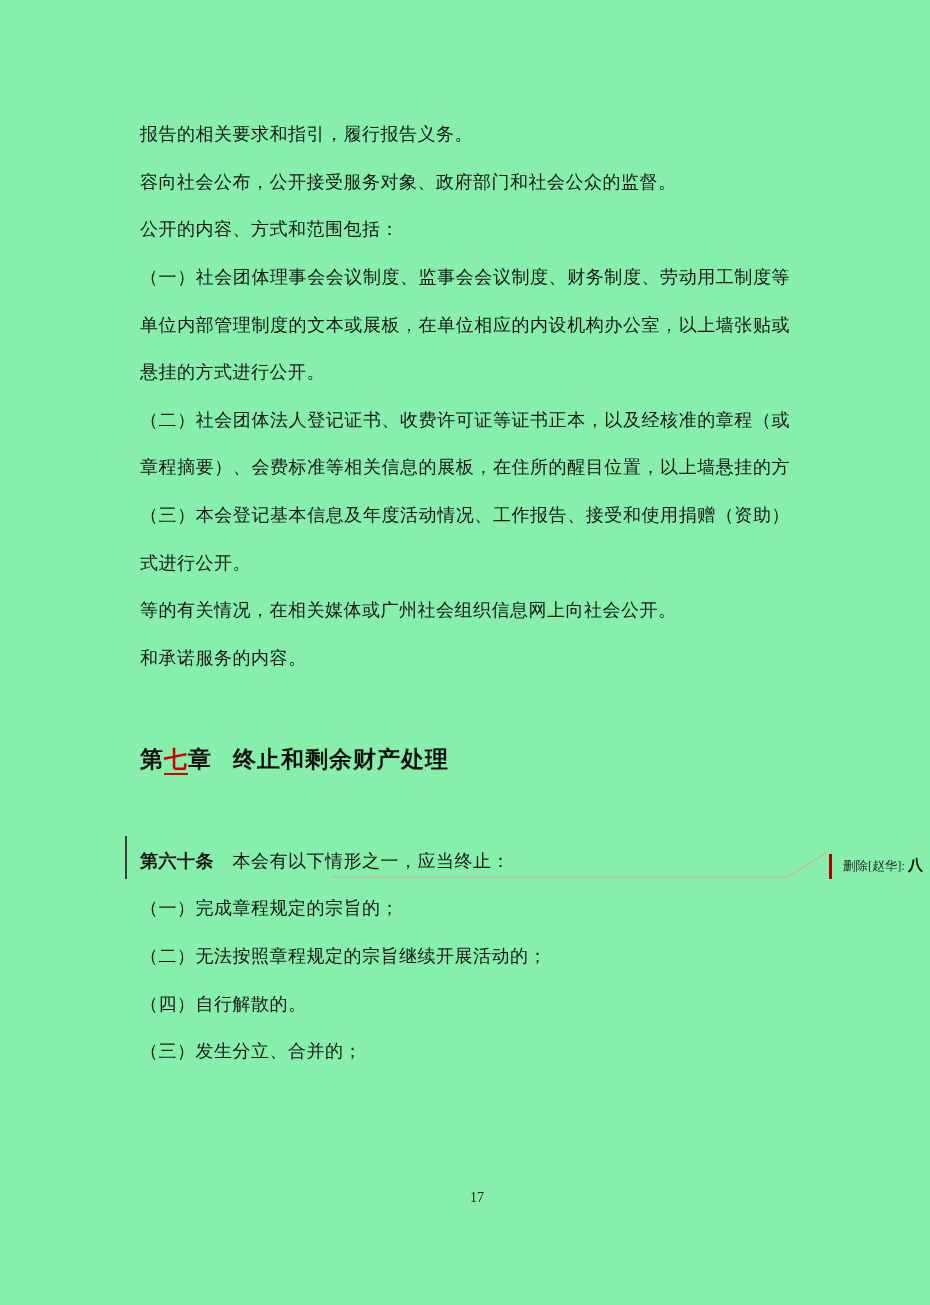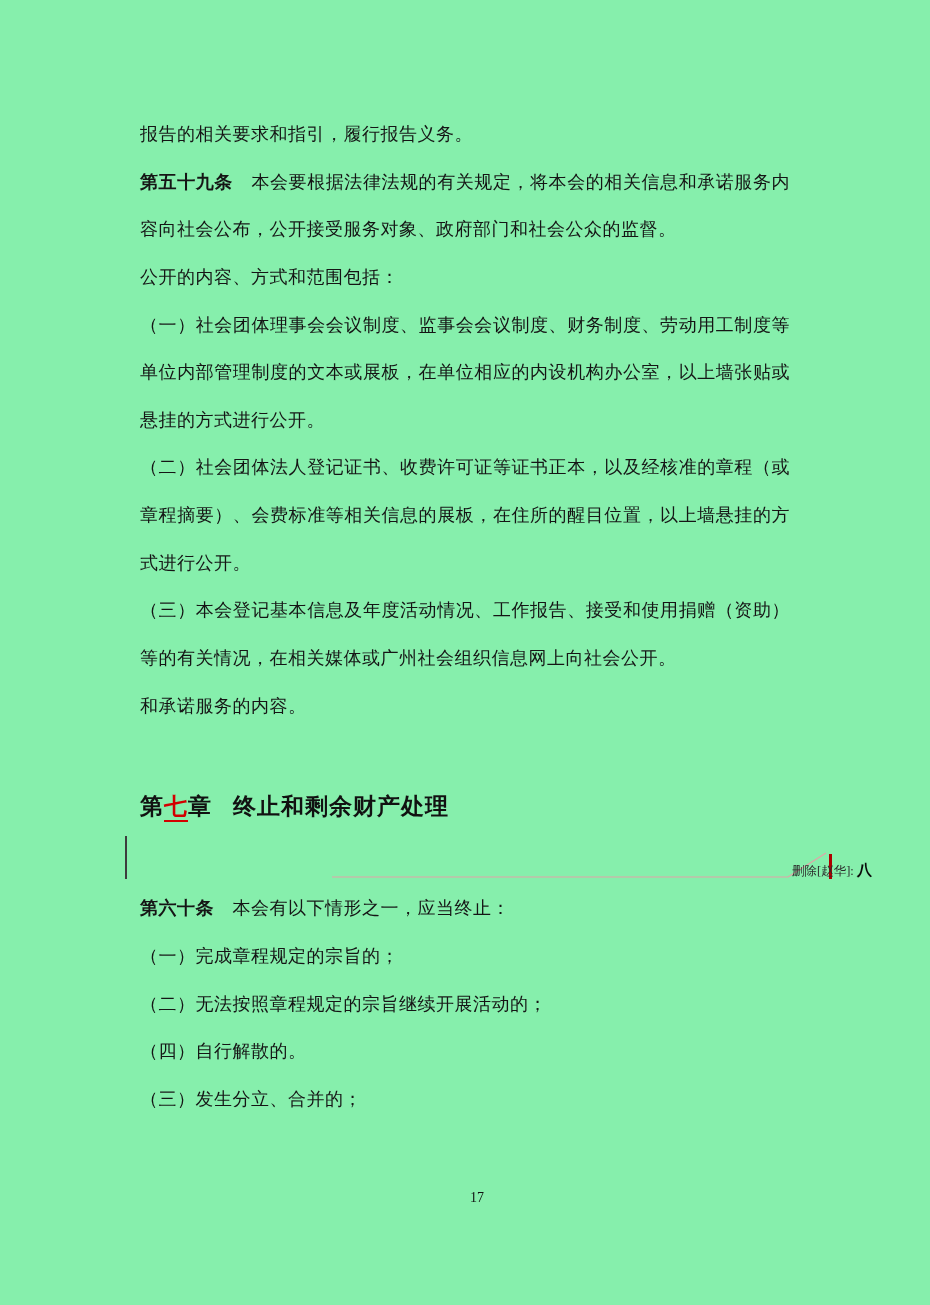--- a/index.html
+++ b/index.html
@@ -57,22 +57,22 @@
     width: 2px; height: 43px;
     background: #3d3d3d;
   }
   .connector-svg {
     position: absolute;
     left: 0; top: 0;
     pointer-events: none;
   }
   .callout {
     position: absolute;
-    left: 792px; top: 853px;
-    height: 26px; line-height: 34px;
+    left: 843px; top: 853px;
+    height: 26px; line-height: 24px;
     white-space: nowrap;
   }
   .callout-label {
     font-size: 12.5px;
     color: #2b2b2b;
   }
   .callout-content {
     font-size: 15px;
     font-weight: bold;
     color: #0a0a0a;
@@ -92,30 +92,29 @@
     color: #111111;
   }
 </style>
 </head>
 <body>
 
 <div class="page">
 
   <div class="content">
     <div class="line"><span>报告的相关要求和指引，履行报告义务。</span></div>
-    <div class="line j"><span class="b">第五十九条</span><span>　本会要根据法律法规的有关规定，将本会的相关信息和承诺服务内</span></div>
     <div class="line"><span>容向社会公布，公开接受服务对象、政府部门和社会公众的监督。</span></div>
     <div class="line"><span>公开的内容、方式和范围包括：</span></div>
     <div class="line j"><span>（一）社会团体理事会会议制度、监事会会议制度、财务制度、劳动用工制度等</span></div>
     <div class="line j"><span>单位内部管理制度的文本或展板，在单位相应的内设机构办公室，以上墙张贴或</span></div>
     <div class="line"><span>悬挂的方式进行公开。</span></div>
     <div class="line j"><span>（二）社会团体法人登记证书、收费许可证等证书正本，以及经核准的章程（或</span></div>
     <div class="line j"><span>章程摘要）、会费标准等相关信息的展板，在住所的醒目位置，以上墙悬挂的方</span></div>
+    <div class="line j"><span>（三）本会登记基本信息及年度活动情况、工作报告、接受和使用捐赠（资助）</span></div>
     <div class="line"><span>式进行公开。</span></div>
-    <div class="line j"><span>（三）本会登记基本信息及年度活动情况、工作报告、接受和使用捐赠（资助）</span></div>
     <div class="line"><span>等的有关情况，在相关媒体或广州社会组织信息网上向社会公开。</span></div>
     <div class="line"><span>和承诺服务的内容。</span></div>
 
     <div class="heading"><span>第</span><span class="ins">七</span><span>章</span><span class="hgap"></span><span>终止和剩余财产处理</span></div>
 
     <div class="line sec2-first"><span class="b">第六十条</span><span>　本会有以下情形之一，应当终止：</span></div>
     <div class="line"><span>（一）完成章程规定的宗旨的；</span></div>
     <div class="line"><span>（二）无法按照章程规定的宗旨继续开展活动的；</span></div>
     <div class="line"><span>（四）自行解散的。</span></div>
     <div class="line"><span>（三）发生分立、合并的；</span></div>

